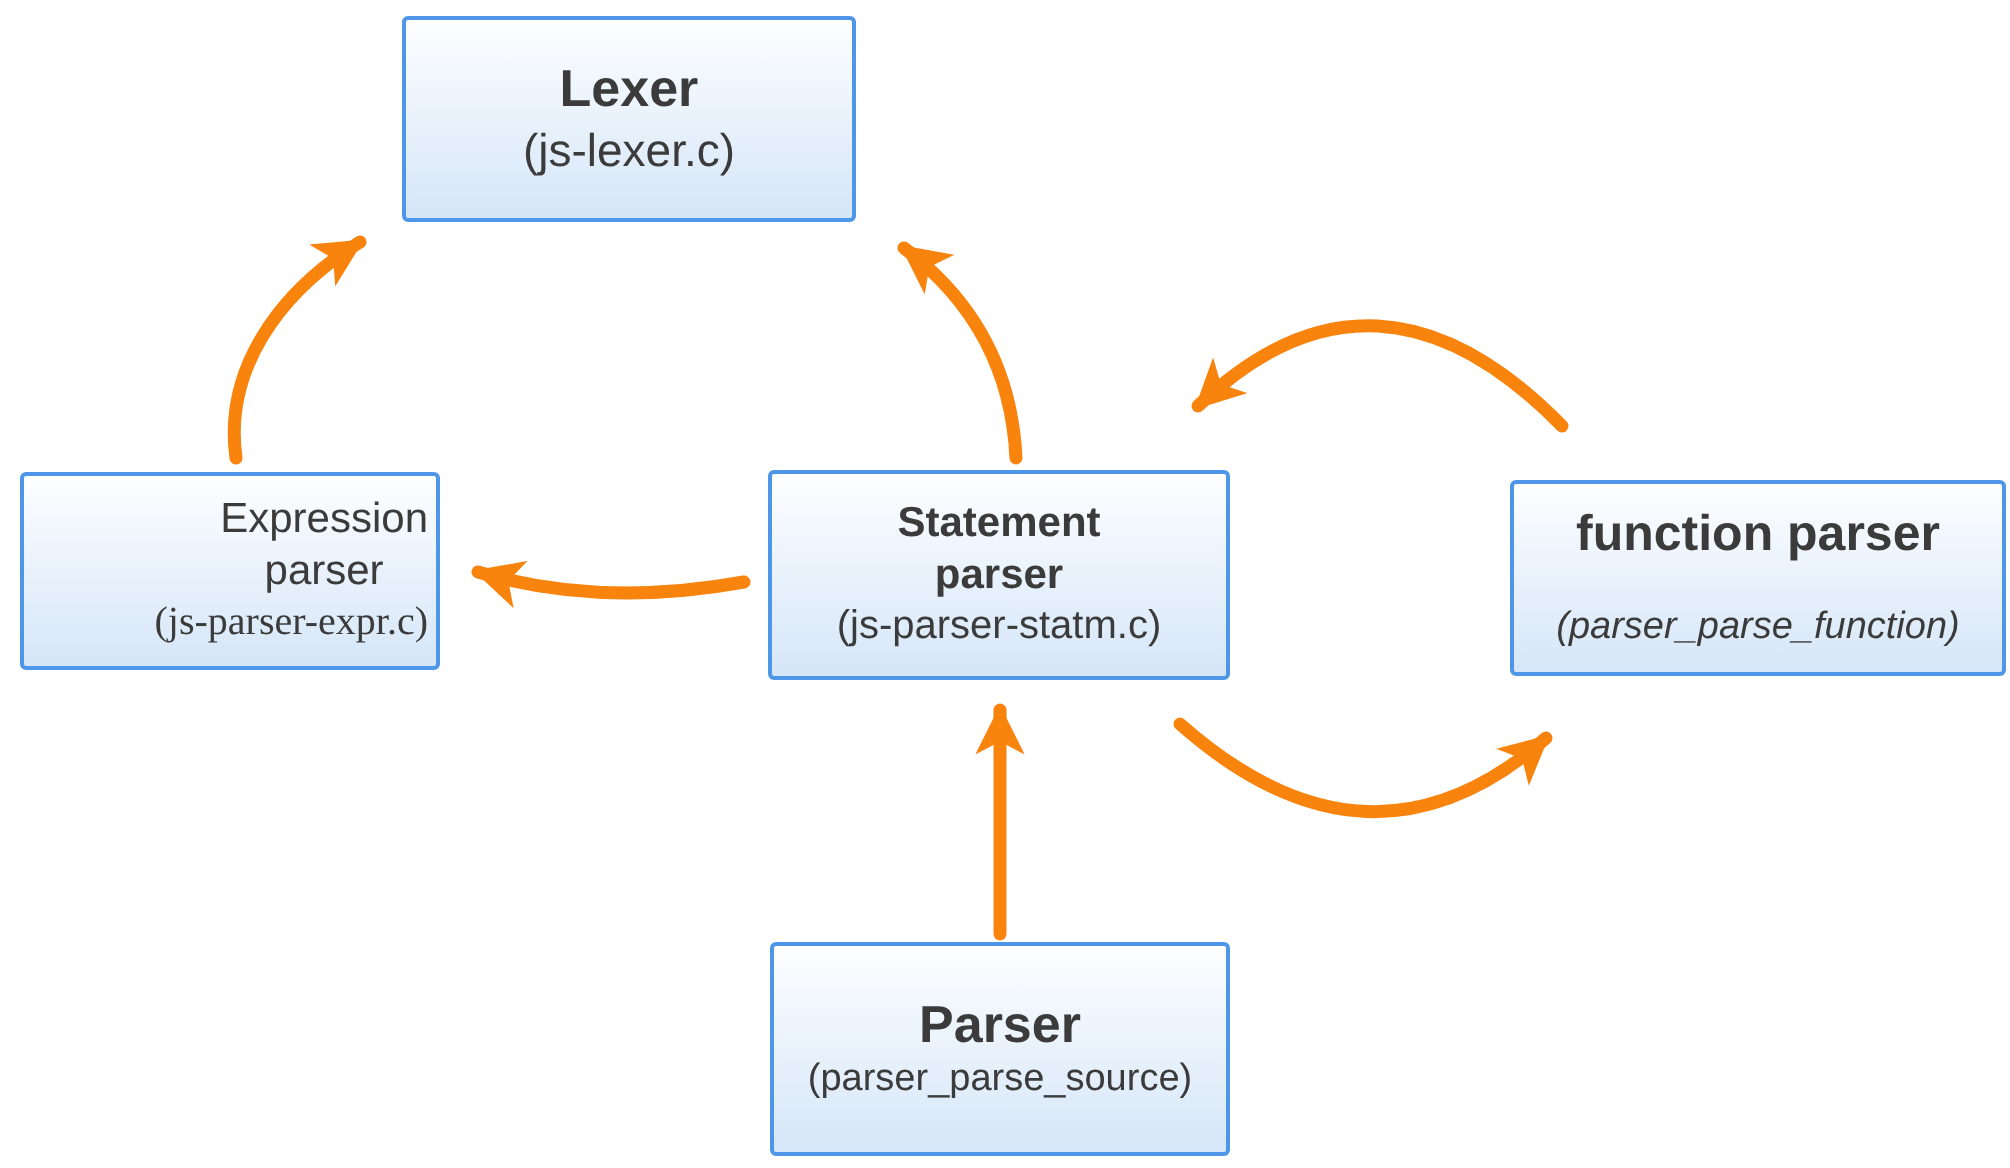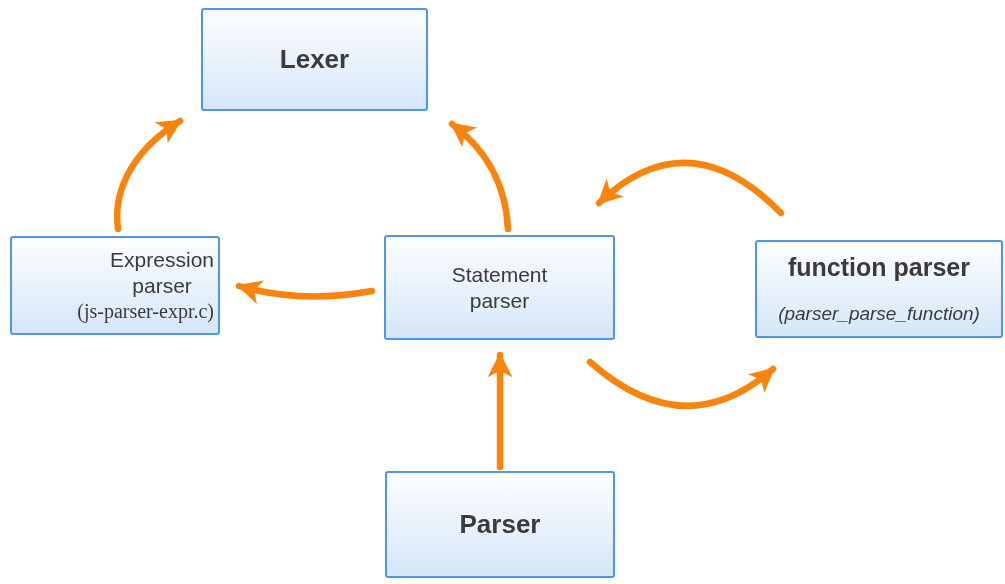--- a/index.html
+++ b/index.html
@@ -64,21 +64,21 @@
   .node-expression       { left:  10px; top: 236px; width: 210px; height:  99px; align-items: flex-end; }
   .node-statement        { left: 384px; top: 235px; width: 231px; height: 105px; }
   .node-function         { left: 755px; top: 240px; width: 248px; height:  98px; gap: 20px; }
   .node-parser           { left: 385px; top: 471px; width: 230px; height: 107px; }
 
   
   .node-lexer      .node-title    { font-size: 26px; font-weight: bold; }
   .node-lexer      .node-subtitle { font-size: 23px; }
   .node-expression .node-title    { font-size: 21px; font-weight: normal; }
   .node-expression .node-subtitle { font-size: 20px; font-family: Liberation Serif, serif; }
-  .node-statement  .node-title    { font-size: 21px; font-weight: normal; }
+  .node-statement  .node-title    { font-size: 21px; font-weight: bold; }
   .node-statement  .node-subtitle { font-size: 20px; }
   .node-function   .node-title    { font-size: 25px; font-weight: bold; }
   .node-function   .node-subtitle { font-size: 19px; font-style: italic; }
   .node-parser     .node-title    { font-size: 26px; font-weight: bold; }
   .node-parser     .node-subtitle { font-size: 19px; }
 </style>
 </head>
 <body>
 
 <div class="canvas">
@@ -98,35 +98,38 @@
 
     <path class="edge" marker-end="url(#arrow)" d="M 781 213 Q 688 118 599 203"></path>
 
     <path class="edge" marker-end="url(#arrow)" d="M 590 362 Q 685 446 773 369"></path>
 
     <path class="edge" marker-end="url(#arrow)" d="M 500 467 L 500 355"></path>
   </svg>
 
   <div class="node node-lexer">
     <div class="node-title">Lexer</div>
+    <div class="node-subtitle">(js-lexer.c)</div>
   </div>
 
   <div class="node node-expression">
     <div class="node-title">Expression
 parser</div>
     <div class="node-subtitle">(js-parser-expr.c)</div>
   </div>
 
   <div class="node node-statement">
     <div class="node-title">Statement
 parser</div>
+    <div class="node-subtitle">(js-parser-statm.c)</div>
   </div>
 
   <div class="node node-function">
     <div class="node-title">function parser</div>
     <div class="node-subtitle">(parser_parse_function)</div>
   </div>
 
   <div class="node node-parser">
     <div class="node-title">Parser</div>
+    <div class="node-subtitle">(parser_parse_source)</div>
   </div>
 
 </div>
 
 </body></html>

